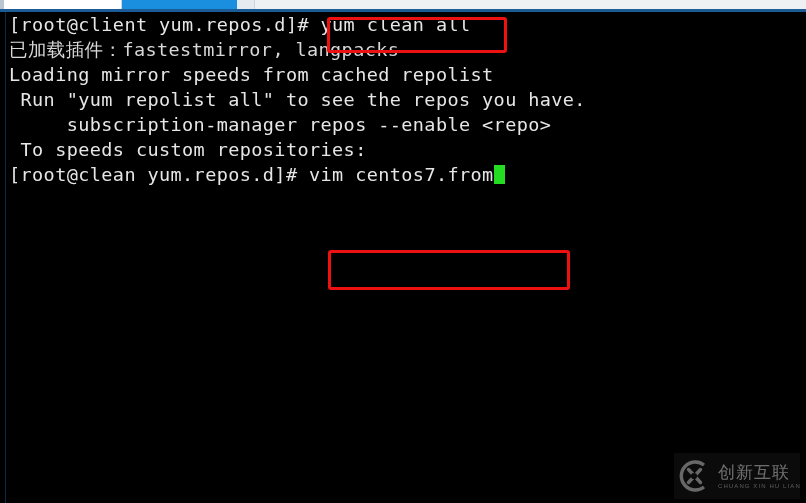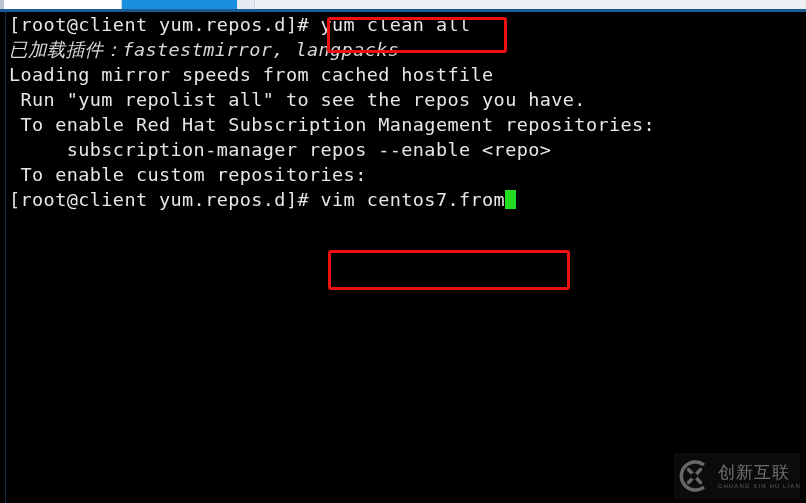--- a/index.html
+++ b/index.html
@@ -102,21 +102,20 @@
     height: 25px;
     line-height: 25px;
     font-size: 18.5px;
     letter-spacing: 0.4px;
     color: #e6e6e6;
     white-space: pre;
     font-family: "DejaVu Sans Mono", "Liberation Mono", monospace;
   }
   .line.cjk {
     color: #d8d8d8;
-    font-style: italic;
   }
   .cursor-block {
     display: inline-block;
     width: 11px;
     height: 19px;
     background: #22dd22;
     vertical-align: -3px;
   }
 
   
@@ -195,27 +194,26 @@
     <div class="filler"></div>
   </div>
   <div id="chrome-underline"></div>
 
   <div id="terminal">
     <div id="term-leftrail"></div>
 
     <div id="lines">
       <div class="line">[root@client yum.repos.d]# yum clean all</div>
       <div class="line cjk">已加载插件：fastestmirror, langpacks</div>
-      <div class="line">Loading mirror speeds from cached hostfile</div>
+      <div class="line">Loading mirror speeds from cached repolist</div>
       <div class="line"> Run "yum repolist all" to see the repos you have.</div>
-      <div class="line"> To enable Red Hat Subscription Management repositories:</div>
       <div class="line">     subscription-manager repos --enable &lt;repo&gt;</div>
-      <div class="line"> To enable custom repositories:</div>
-
-      <div class="line"><span>[root@client yum.repos.d]# </span><span>vim centos7.from</span><span class="cursor-block"></span></div>
+      <div class="line"> To speeds custom repositories:</div>
+
+      <div class="line"><span>[root@clean yum.repos.d]# </span><span>vim centos7.from</span><span class="cursor-block"></span></div>
     </div>
 
     <div class="annot-box" id="annot-yum-clean-all"></div>
     <div class="annot-box" id="annot-vim-centos7"></div>
 
     <div id="watermark">
       <div class="wm-mark">
         <svg width="40" height="40" viewBox="0 0 40 40">
           <path d="M30 9 A14 14 0 1 0 30 31" fill="none" stroke="#bdbdbd" stroke-width="3.4"></path>
           <path d="M14.5 13.5 L26.5 26.5 M26.5 13.5 L14.5 26.5" fill="none" stroke="#bdbdbd" stroke-width="3.4" stroke-linecap="round"></path>

